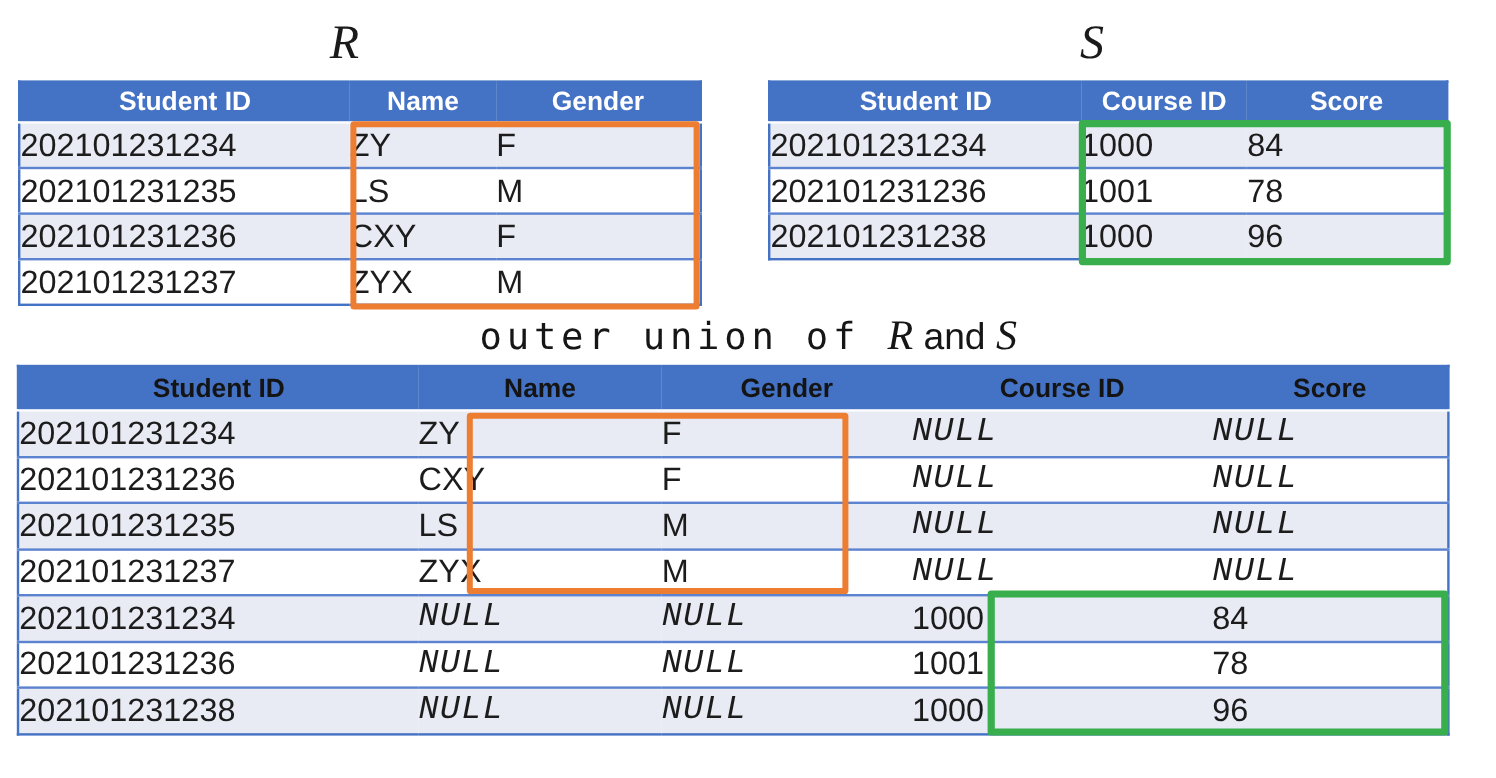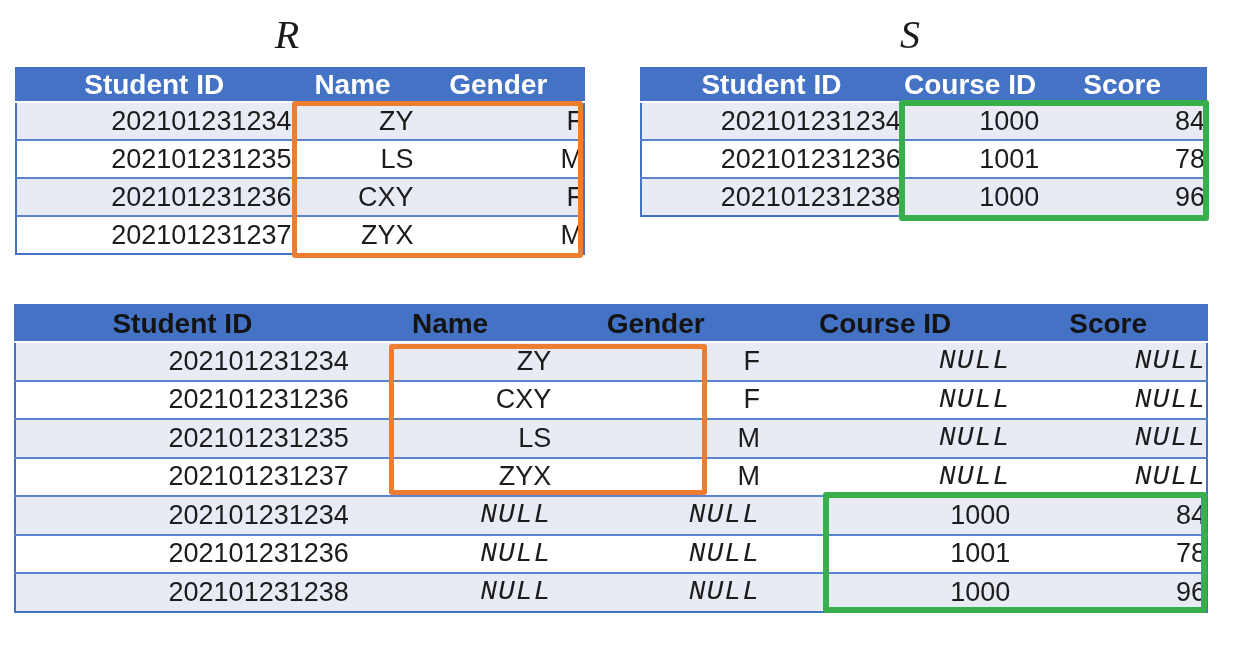--- a/index.html
+++ b/index.html
@@ -30,31 +30,31 @@
   table.rel {
     position: absolute;
     border-collapse: collapse;
     table-layout: fixed;
     border: 2px solid var(--outer-border, #4472C4);
   }
   table.rel th {
     background: var(--header-blue, #4472C4);
     color: var(--header-text-top, #ffffff);
     font-weight: bold;
-    font-size: 28px;
+    font-size: 22px;
     height: 34px;
     text-align: center;
     vertical-align: middle;
     line-height: 1;
     border-bottom: 2px solid #fdfdfe;
   }
   table.rel td {
     font-size: 27px;
     color: #1c1c1c;
-    text-align: right;
+    text-align: left;
     vertical-align: middle;
     height: 38px;
     line-height: 1;
     background: #ffffff;
   }
   table.rel tbody tr:nth-child(odd) td { background: var(--row-band, #E8EAF4); }
   table.rel tbody tr + tr td { border-top: 2px solid var(--row-border, #5C83CF); }
 
   table.union th {
     color: var(--header-text-union, #141414);
@@ -174,20 +174,21 @@
           <td>78</td>
         </tr>
         <tr>
           <td>202101231238</td>
           <td>1000</td>
           <td>96</td>
         </tr>
       </tbody>
     </table>
 
+  <div class="caption"><span class="seg-op">outer union of </span><span class="seg-relation">R</span><span class="seg-conj"> and </span><span class="seg-relation">S</span></div>
 
   <table id="table-union" class="rel union">
       <colgroup>
         <col style="width: 28%;">
         <col style="width: 17%;">
         <col style="width: 17.5%;">
         <col style="width: 21%;">
         <col style="width: 16.5%;">
       </colgroup>
       <thead>

